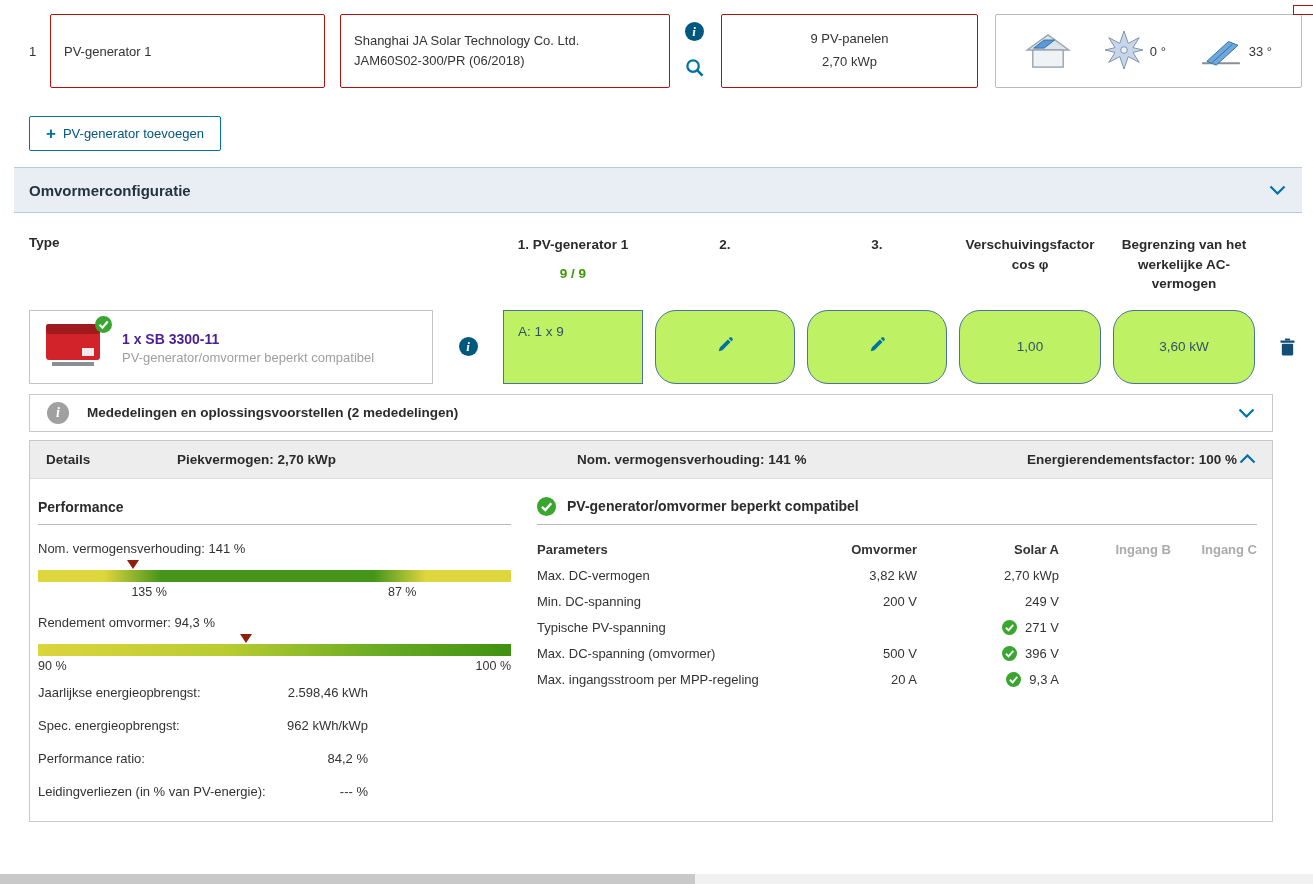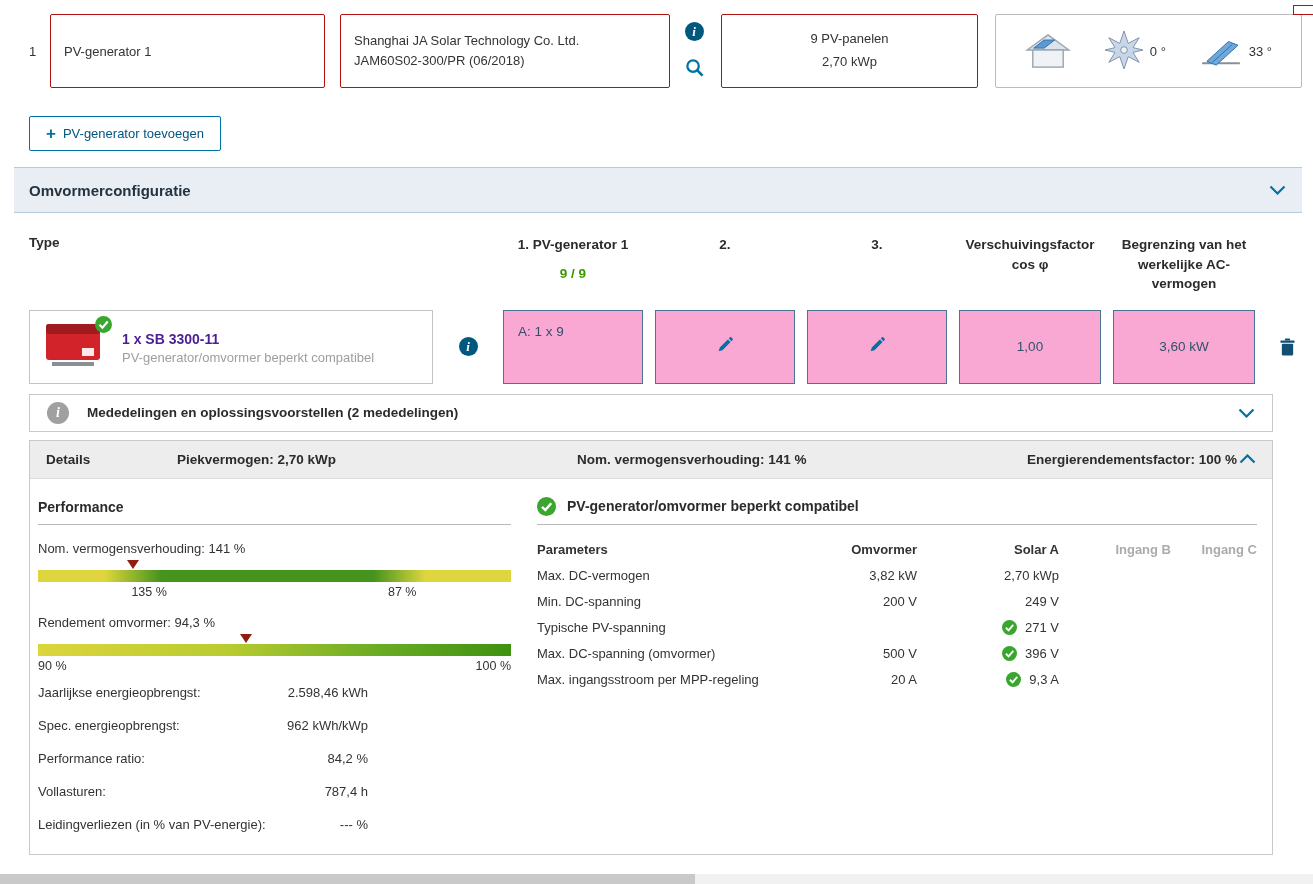--- a/index.html
+++ b/index.html
@@ -52,23 +52,23 @@
   .ratio { color:#3c9700; margin-top:9px; font-weight:bold; }
   .inv-row { align-items:center; height:74px; }
   .type-box { height:74px; border:1px solid #c3c3c3; display:flex; align-items:center;
               gap:16px; padding:0 12px; cursor:pointer; }
   .inv-img-wrap { position:relative; flex:0 0 64px; }
   .badge { position:absolute; top:-6px; right:-6px; }
   .inv-name { font-size:14px; font-weight:bold; color:#4c1d95; line-height:1.5; }
   .inv-status { font-size:13px; color:#9e9e9e; }
   .cell-center { display:flex; align-items:center; justify-content:center; }
   .blue-box { height:74px; border:1px solid #4a7396; color:#33506b; font-size:13.5px;
-              cursor:pointer; background:#f9a8d4; }
+              cursor:pointer; background:#bef264; }
   .a-box { padding:13px 14px; }
-  .pencil-box, .val-box { display:flex; align-items:center; justify-content:center; }
+  .pencil-box, .val-box { display:flex; align-items:center; justify-content:center;border-radius:21px; }
 
   
   .messages-bar { margin-top:10px; width:1244px; height:38px; border:1px solid #c9c9c9;
                   display:flex; align-items:center; gap:18px; padding:0 17px; cursor:pointer; }
   .messages-bar .msg-label { font-weight:bold; color:#2b2b2b; font-size:13.5px; }
   .info-ic { width:19px; height:19px; border-radius:50%; background:#00587f; color:#fff;
              display:flex; align-items:center; justify-content:center;
              font-family:"Liberation Serif",serif; font-style:italic; font-weight:bold;
              font-size:13px; cursor:pointer; flex:0 0 auto; }
   .info-ic.gray { background:#a0a0a0; width:22px; height:22px; font-size:14px; }
@@ -335,24 +335,20 @@
           </div>
           <div class="stat-row">
             <span>Spec. energieopbrengst:</span>
             <span class="stat-val">962 kWh/kWp</span>
           </div>
           <div class="stat-row">
             <span>Performance ratio:</span>
             <span class="stat-val">84,2 %</span>
           </div>
           <div class="stat-row">
-            <span>Vollasturen:</span>
-            <span class="stat-val">787,4 h</span>
-          </div>
-          <div class="stat-row">
             <span>Leidingverliezen (in % van PV-energie):</span>
             <span class="stat-val">--- %</span>
           </div>
         </div>
       </div>
 
       <div class="compat-col">
         <div class="compat-head">
           <span class="ck">
             <svg width="19" height="19" viewBox="0 0 16 16">

